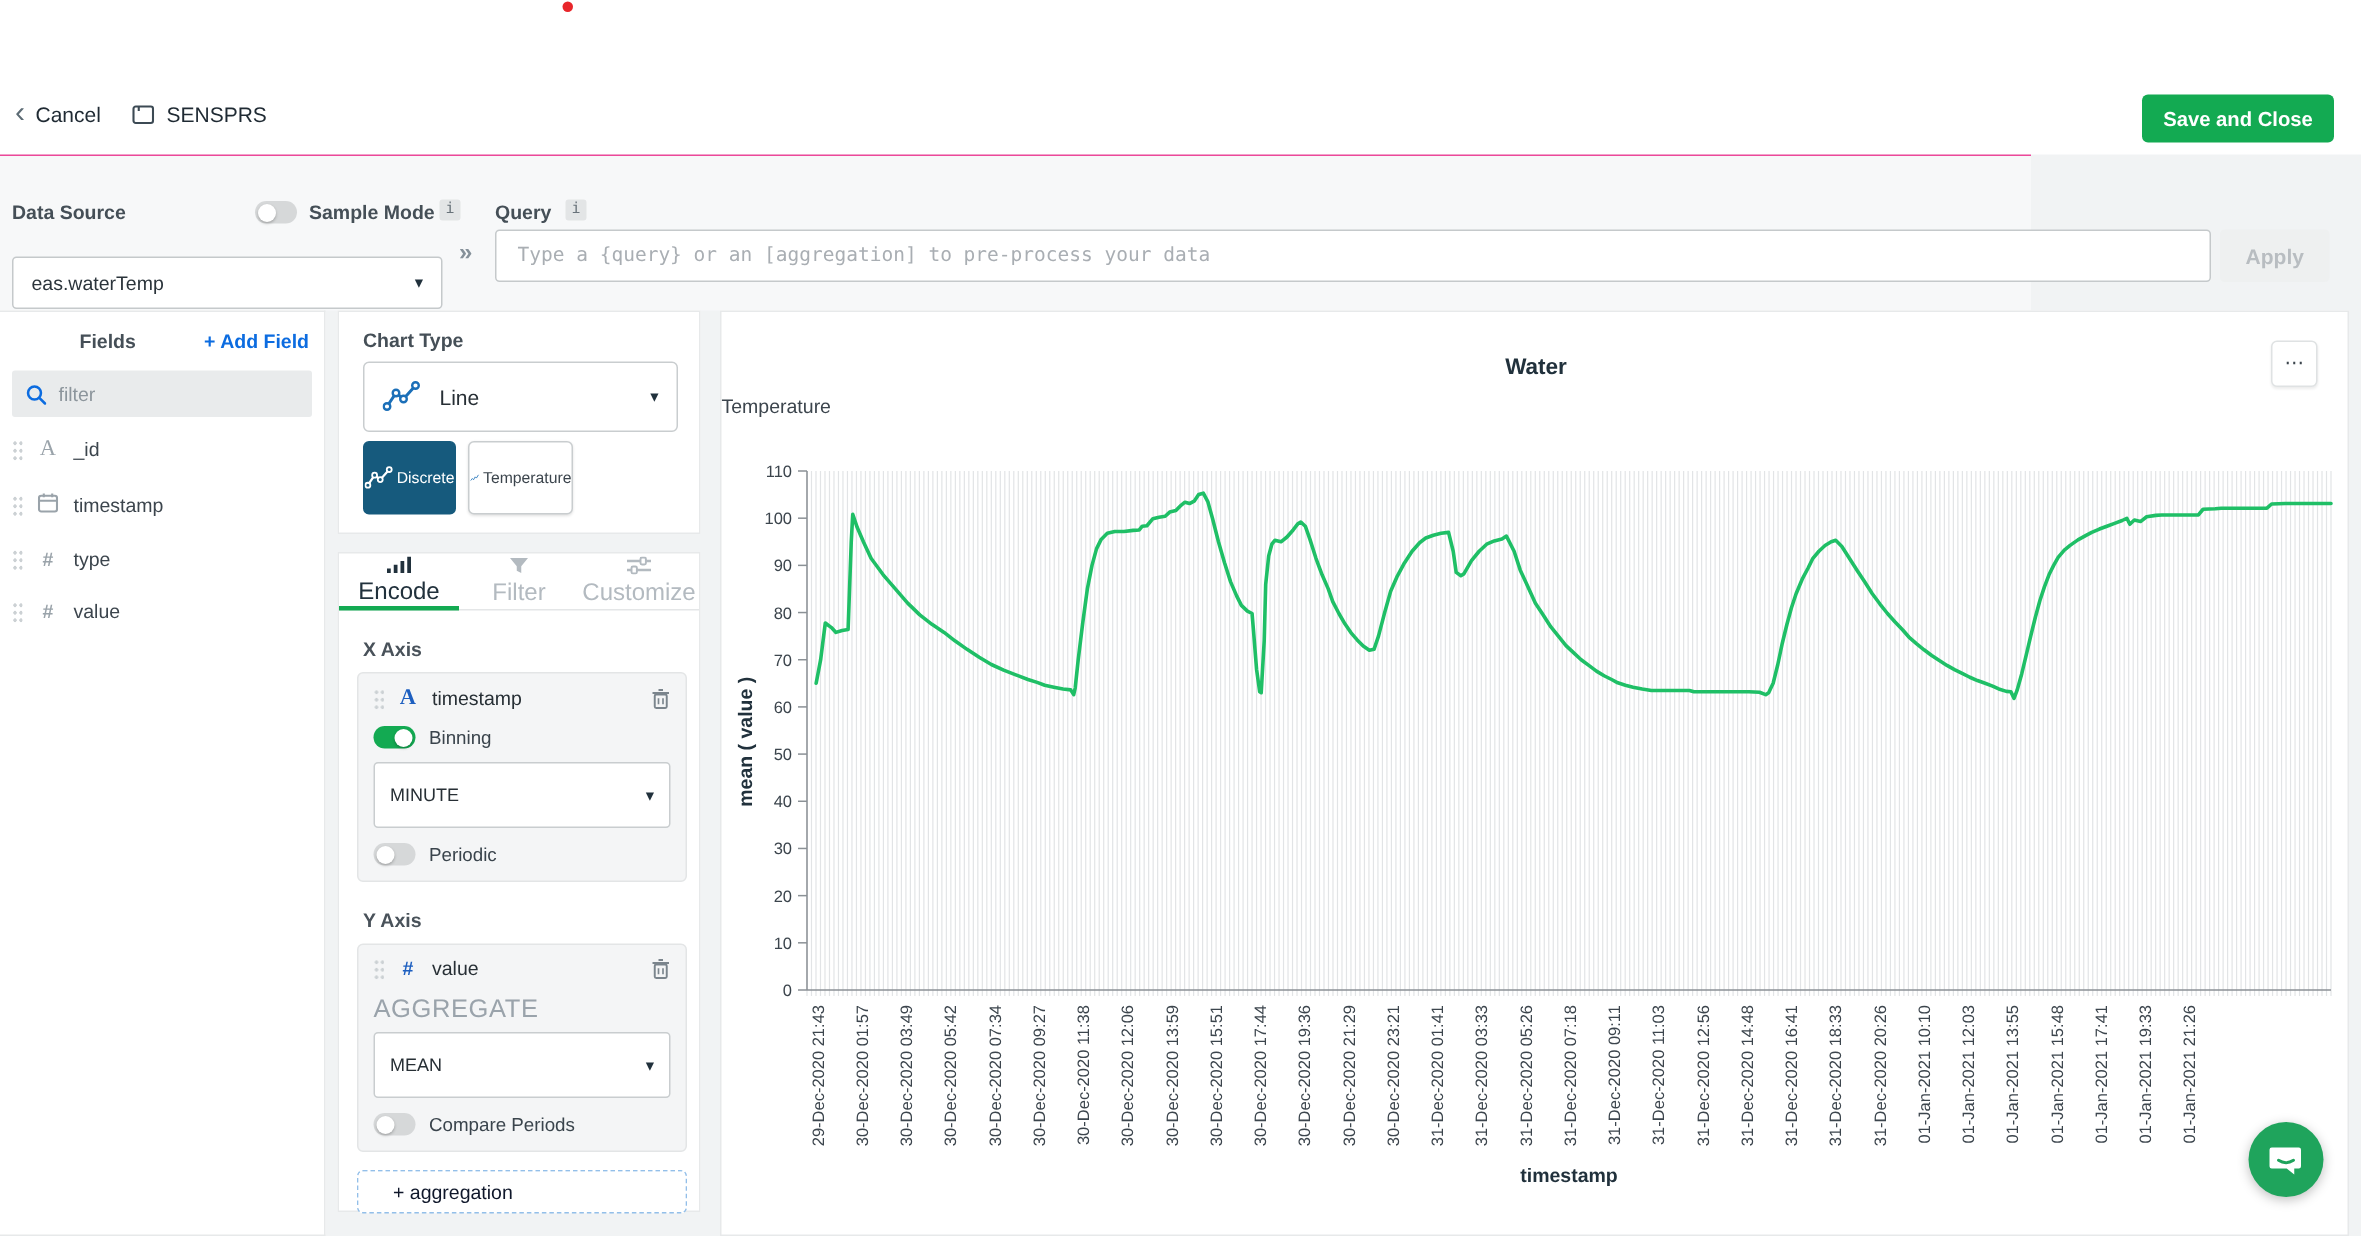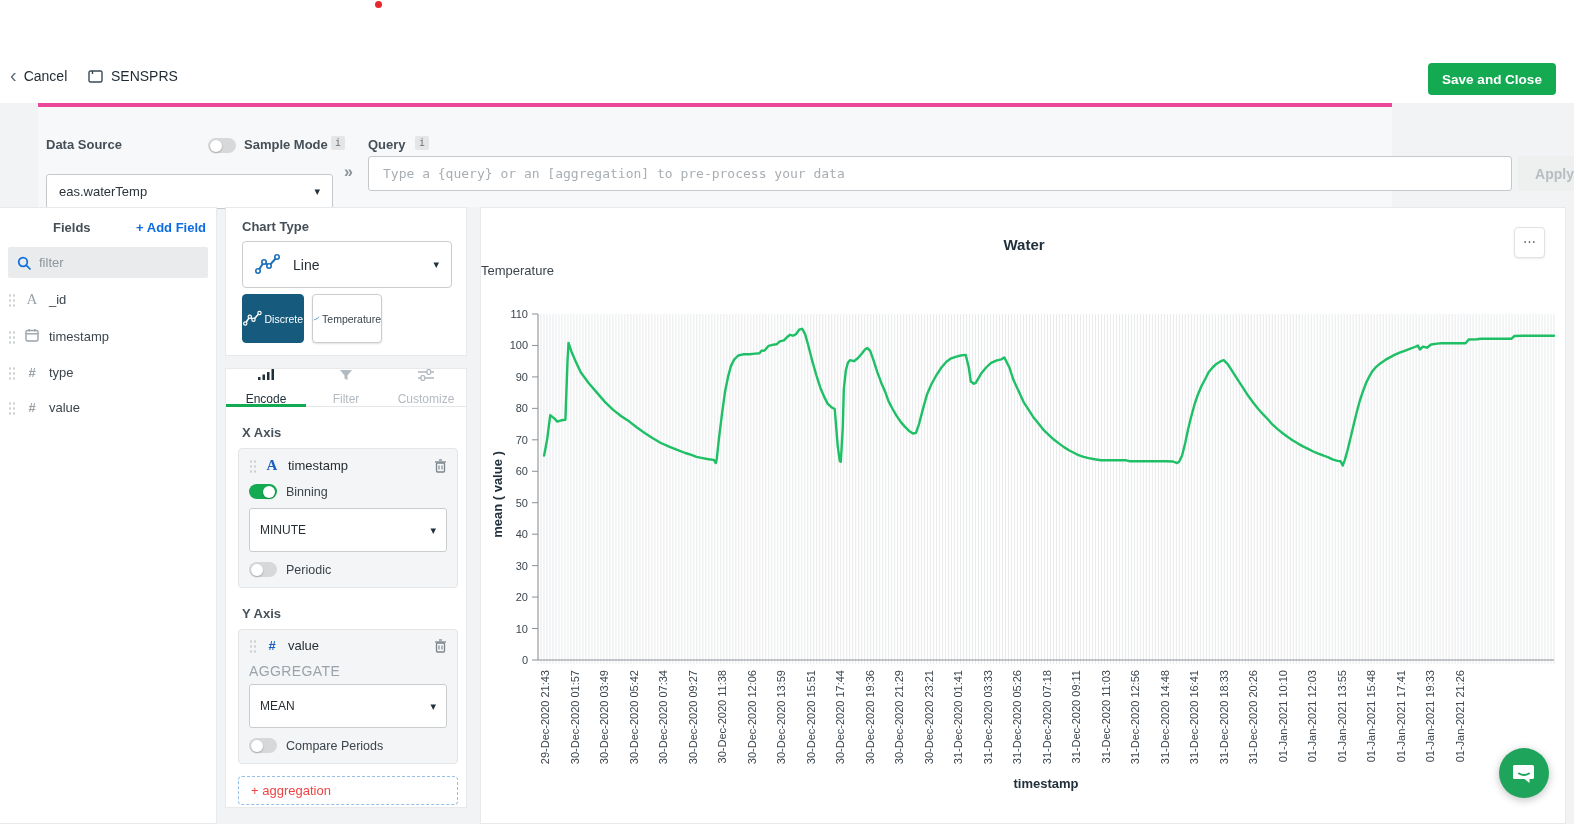--- a/index.html
+++ b/index.html
@@ -9,21 +9,21 @@
 
   
   .topbar { position:absolute; left:0; top:0; width:1574px; height:103px; background:#ffffff; }
   .red-dot { position:absolute; left:375px; top:1px; width:7px; height:7px; border-radius:50%; background:#e8262b; }
   .cancel { position:absolute; left:10px; top:68px; display:flex; align-items:center; gap:7px; color:#1f2a33; font-size:14px; cursor:pointer; }
   .cancel .chev { color:#5d6c75; font-size:20px; line-height:14px; margin-top:-2px; }
   .workspace { position:absolute; left:88px; top:68px; display:flex; align-items:center; gap:8px; color:#1f2a33; font-size:14px; cursor:pointer; }
   .save-btn { position:absolute; right:18px; top:63px; width:128px; height:32px; background:#13AA52; color:#fff; font-weight:bold; font-size:13.5px; border:none; border-radius:4px; cursor:pointer; font-family:"Liberation Sans",sans-serif; }
 
   
-  .ds-area { position:absolute; left:0; top:103px; width:1354px; height:104px; background:#f7f8f9; border-top:4px solid #ec4899;margin-left:38px; }
+  .ds-area { position:absolute; left:0; top:103px; width:1354px; height:104px; background:#f7f8f9; border-top:1px solid #ec4899; }
   .lbl { font-size:13px; font-weight:bold; color:#454f57; }
   .info-badge { display:inline-block; width:14px; height:14px; background:#e3e5e6; color:#68727a; border-radius:2px; font-size:10px; text-align:center; line-height:14px; font-family:"DejaVu Sans Mono",monospace; vertical-align:middle; }
   .toggle { display:inline-block; width:28px; height:15px; border-radius:8px; background:#d6d8d9; position:relative; cursor:pointer; vertical-align:middle; }
   .toggle::after { content:""; position:absolute; top:1.5px; left:2px; width:12px; height:12px; background:#fff; border-radius:50%; box-shadow:0 1px 2px rgba(0,0,0,.25); }
   .toggle.on { background:#13AA52; }
   .toggle.on::after { left:auto; right:2px; }
   .select-box { background:#fff; border:1px solid #c5c9cb; border-radius:3px; display:flex; align-items:center; padding:0 12px; color:#2b343b; font-size:13px; cursor:pointer; position:relative; }
   .caret { margin-left:auto; color:#21313c; font-size:11px; }
   .query-input { position:absolute; left:330px; top:152px; width:1144px; height:35px; border:1px solid #c5c9cb; border-radius:3px; padding:0 14px; font-family:"DejaVu Sans Mono",monospace; font-size:13px; color:#30373d; background:#fff; }
   .query-input::placeholder { color:#a9aeb3; }
@@ -47,33 +47,33 @@
   
   .charttype-card { position:absolute; left:225px; top:207px; width:242px; height:149px; }
   .ct-label { padding:11px 16px 0 16px; }
   .ct-select { position:absolute; left:16px; top:33px; width:210px; height:47px; border:1px solid #c9cdcf; border-radius:4px; background:#fff; display:flex; align-items:center; gap:12px; padding:0 12px; font-size:14px; color:#272f35; cursor:pointer; }
   .subtype-btn { position:absolute; top:86px; height:49px; border-radius:4px; display:flex; flex-direction:row; align-items:center; justify-content:center; gap:2px; font-size:10.5px; cursor:pointer; }
   .subtype-btn.sel { left:16px; width:62px; background:#165A7D; color:#fff; border:1px solid #165A7D; }
   .subtype-btn.unsel { left:86px; width:70px; background:#fff; color:#3c454d; border:1px solid #c9cdcf; box-shadow:0 1px 2px rgba(0,0,0,.12); }
 
   .encode-card { position:absolute; left:225px; top:368px; width:242px; height:440px; }
   .tabs { display:flex; border-bottom:1px solid #e4e6e7; height:38px; }
-  .tab { flex:1; display:flex; flex-direction:column; align-items:center; justify-content:space-between; gap:4px; font-size:12px; color:#b3bac0; cursor:pointer; position:relative; }
+  .tab { flex:1; display:flex; flex-direction:column; align-items:center; justify-content:center; gap:4px; font-size:16px; color:#b3bac0; cursor:pointer; position:relative; }
   .tab.active { color:#21313c; }
   .tab.active::after { content:""; position:absolute; left:0; right:0; bottom:-1px; height:3px; background:#13AA52; }
   .sec-label { font-size:13px; font-weight:bold; color:#49525a; margin:18px 0 8px 16px; }
   .axis-card { margin:0 10px 0 12px; width:220px; background:#f4f5f6; border:1px solid #e3e5e6; border-radius:4px; padding:8px 10px 10px 10px; }
   .axis-field-row { display:flex; align-items:center; gap:8px; }
   .axis-field-row .ficon { color:#1d5fc0; }
   .axis-field-row .fname { color:#272f35; }
   .trash { margin-left:auto; cursor:pointer; display:flex; }
   .mini-row { display:flex; align-items:center; gap:9px; margin-top:10px; font-size:12.5px; color:#3a444c; }
   .mini-select { margin-top:9px; height:44px; background:#fff; border:1px solid #c9cdcf; border-radius:3px; display:flex; align-items:center; padding:0 10px; font-size:12px; color:#272f35; cursor:pointer; }
-  .agg-label { margin-top:10px; font-size:14px; color:#9aa3ab; letter-spacing:.4px; }
-  .dashed-btn { margin:12px 10px 0 12px; width:220px; height:29px; background:#fff; border:1px dashed #93bfe9; border-radius:4px; color:#ef4444; font-size:13px; display:flex; align-items:center; padding:0 12px; cursor:pointer; }
+  .agg-label { margin-top:10px; font-size:17px; color:#9aa3ab; letter-spacing:.4px; }
+  .dashed-btn { margin:12px 10px 0 12px; width:220px; height:29px; background:#fff; border:1px dashed #93bfe9; border-radius:4px; color:#0f172a; font-size:13px; display:flex; align-items:center; padding:0 23px; cursor:pointer; }
 
   
   .chart-panel { position:absolute; left:480px; top:207px; width:1086px; height:617px; }
   .chart-title { position:absolute; left:0; top:28px; width:1086px; text-align:center; font-size:15px; font-weight:bold; color:#21313c; }
   .chart-subtitle { position:absolute; left:0; top:55px; width:1086px; text-align:left; font-size:13px; color:#3c454d; }
   .chart-menu { position:absolute; right:20px; top:19px; width:31px; height:31px; background:#fff; border:1px solid #dfe2e3; border-radius:4px; box-shadow:0 1px 2px rgba(0,0,0,.08); color:#3c454d; font-size:13px; line-height:27px; text-align:center; cursor:pointer; }
   .ylabel { position:absolute; left:6px; top:279px; transform:rotate(-90deg); transform-origin:center; font-size:13px; font-weight:bold; color:#21313c; white-space:nowrap; width:120px; margin-left:-50px; text-align:center; }
   .xlabel { position:absolute; left:57px; top:568px; width:1016px; text-align:center; font-size:13px; font-weight:bold; color:#21313c; }
   .plot-svg { position:absolute; left:0; top:0; }
 

